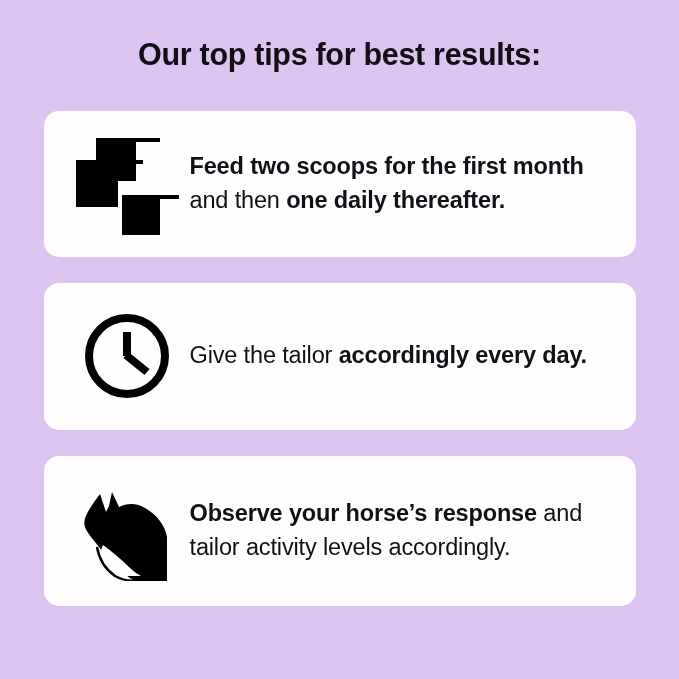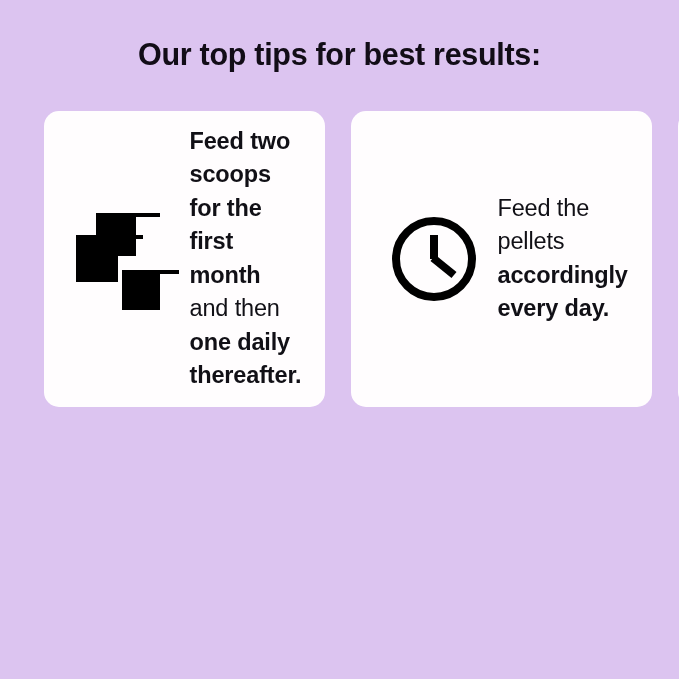--- a/index.html
+++ b/index.html
@@ -34,20 +34,21 @@
     letter-spacing: -0.3px;
     text-align: center;
     line-height: 1.2;
     white-space: nowrap;
   }
 
   .cards {
     margin-top: 38px;
     width: 592px;
     display: flex;
+    flex-direction: column;
     gap: 26px;
   }
 
   .tip-card {
     background: #fffdfe;
     border-radius: 15px;
     display: flex;
     align-items: center;
     padding: 14px 18px 14px 20px;
     min-height: 146px;
@@ -114,21 +115,21 @@
       <div class="card-icon">
         <svg width="92" height="92" viewBox="0 0 92 92" aria-hidden="true">
           <circle cx="46" cy="46" r="38" fill="none" stroke="#000" stroke-width="8"></circle>
 
           <line x1="46" y1="46" x2="46" y2="22" stroke="#000" stroke-width="8" stroke-linecap="butt"></line>
 
           <line x1="45" y1="45" x2="66" y2="62" stroke="#000" stroke-width="8" stroke-linecap="butt"></line>
         </svg>
       </div>
       <div class="card-text">
-        <span class="r">Feed the pellets </span><span class="b">accordingly every day.</span>
+        <span class="r">Give the tailor </span><span class="b">accordingly every day.</span>
       </div>
     </div>
 
     <div class="tip-card card-3">
       <div class="card-icon">
         <svg width="96" height="100" viewBox="0 0 96 100" aria-hidden="true">
 
           <path fill="#000" d="
             M21,13
             L27,31
@@ -154,16 +155,19 @@
             C36,93 30,88 26,82
             C22,76 21,69 24,64
             Z"></path>
 
           <path fill="none" stroke="#000" stroke-width="2.4" d="
             M18,66
             C20,78 26,88 36,95
             C46,101 60,101 70,97"></path>
         </svg>
       </div>
+      <div class="card-text">
+        <span class="b">Observe your horse’s response</span><span class="r"> and tailor activity levels accordingly.</span>
+      </div>
     </div>
 
   </div>
 </div>
 
 </body></html>

